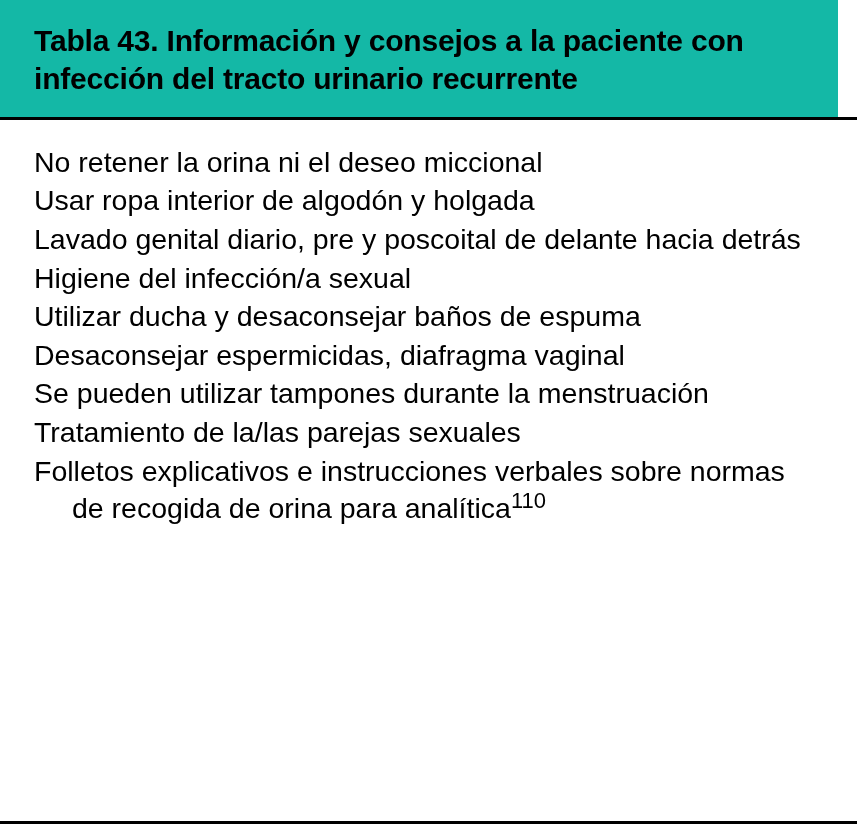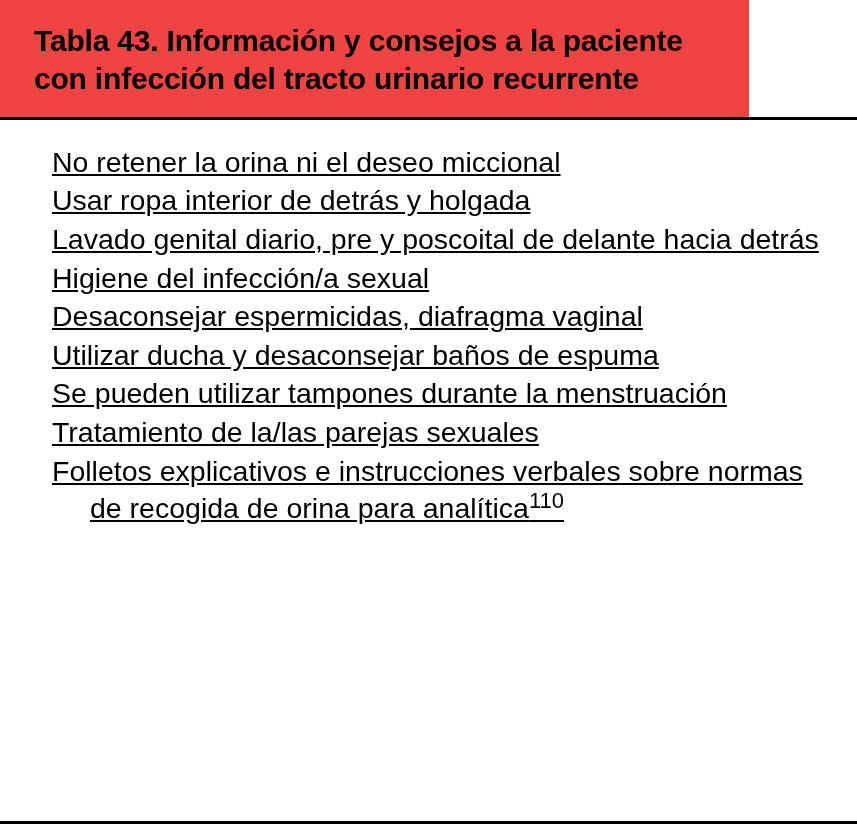--- a/index.html
+++ b/index.html
@@ -14,42 +14,41 @@
     color: #000000;
     overflow: hidden;
   }
   .table-figure {
     width: 857px;
     height: 836px;
     box-sizing: border-box;
     position: relative;
   }
   .table-header {
-    background: #ef4444;
+    background: #14b8a6;
     padding: 22px 34px 18px 34px;
     box-sizing: border-box;
-    width: 749px;
+    width: 838px;
   }
   .table-title {
     font-size: 30px;
     font-weight: bold;
     line-height: 1.28;
     letter-spacing: -0.2px;
     color: #000000;
     margin: 0;
   }
   .header-rule {
     height: 3px;
     background: #000000;
     width: 857px;
   }
   .table-body {
-    padding: 24px 34px 0 52px;
+    padding: 24px 34px 0 34px;
     box-sizing: border-box;
-    text-decoration: underline;
   }
   .advice-list {
     list-style: none;
     margin: 0;
     padding: 0;
   }
   .advice-item {
     font-size: 28.5px;
     line-height: 1.32;
     color: #000000;
@@ -79,25 +78,25 @@
 
   <div class="table-header">
     <p class="table-title">Tabla 43. Información y consejos a la paciente con infección del tracto urinario recurrente</p>
   </div>
 
   <div class="header-rule"></div>
 
   <div class="table-body">
     <ul class="advice-list">
       <li class="advice-item">No retener la orina ni el deseo miccional</li>
-      <li class="advice-item">Usar ropa interior de detrás y holgada</li>
+      <li class="advice-item">Usar ropa interior de algodón y holgada</li>
       <li class="advice-item">Lavado genital diario, pre y poscoital de delante hacia detrás</li>
       <li class="advice-item">Higiene del infección/a sexual</li>
+      <li class="advice-item">Utilizar ducha y desaconsejar baños de espuma</li>
       <li class="advice-item">Desaconsejar espermicidas, diafragma vaginal</li>
-      <li class="advice-item">Utilizar ducha y desaconsejar baños de espuma</li>
       <li class="advice-item">Se pueden utilizar tampones durante la menstruación</li>
       <li class="advice-item">Tratamiento de la/las parejas sexuales</li>
       <li class="advice-item"><span>Folletos explicativos e instrucciones verbales sobre normas de recogida de orina para analítica</span><sup>110</sup></li>
     </ul>
   </div>
 
   <div class="footer-rule"></div>
 </div>
 
 </body></html>

